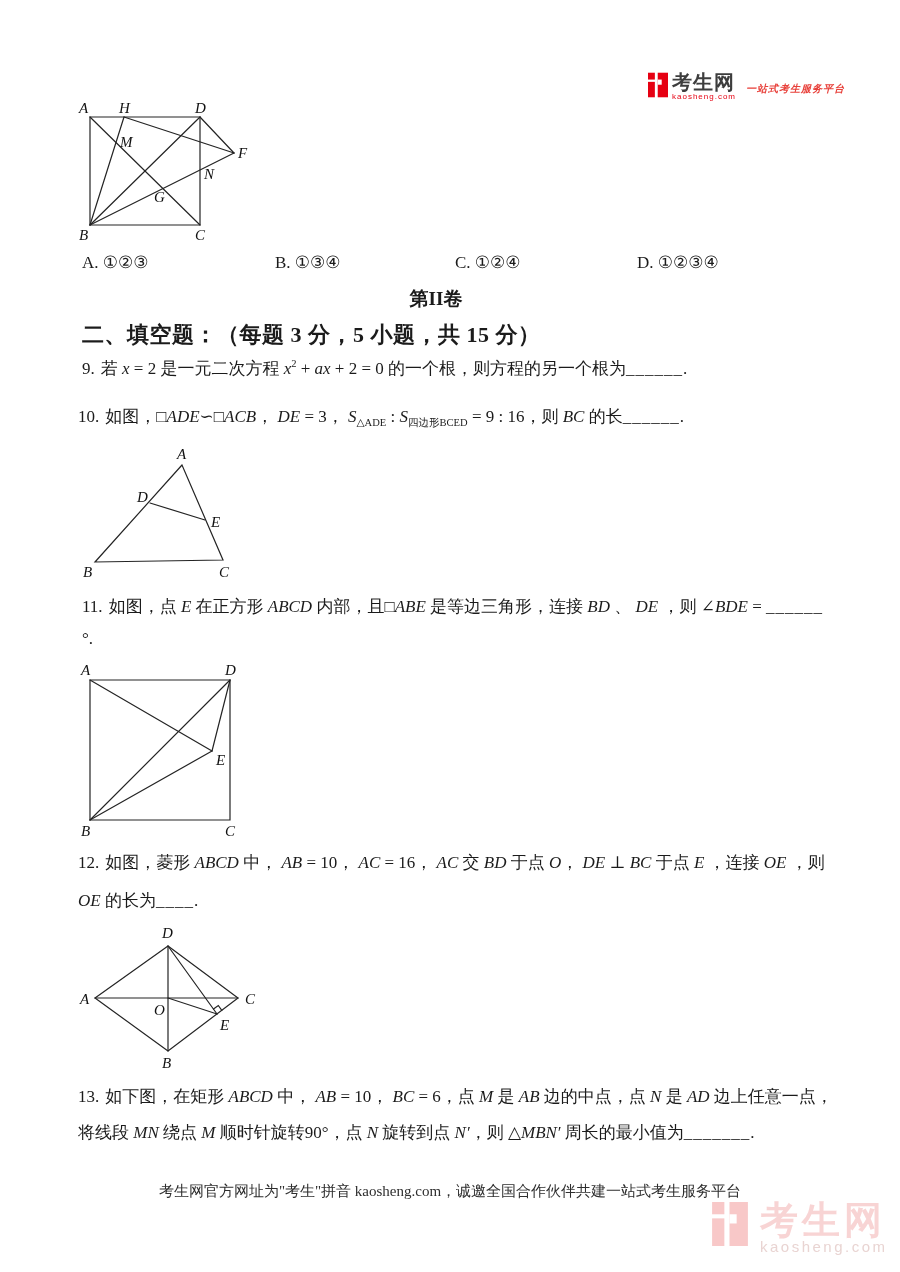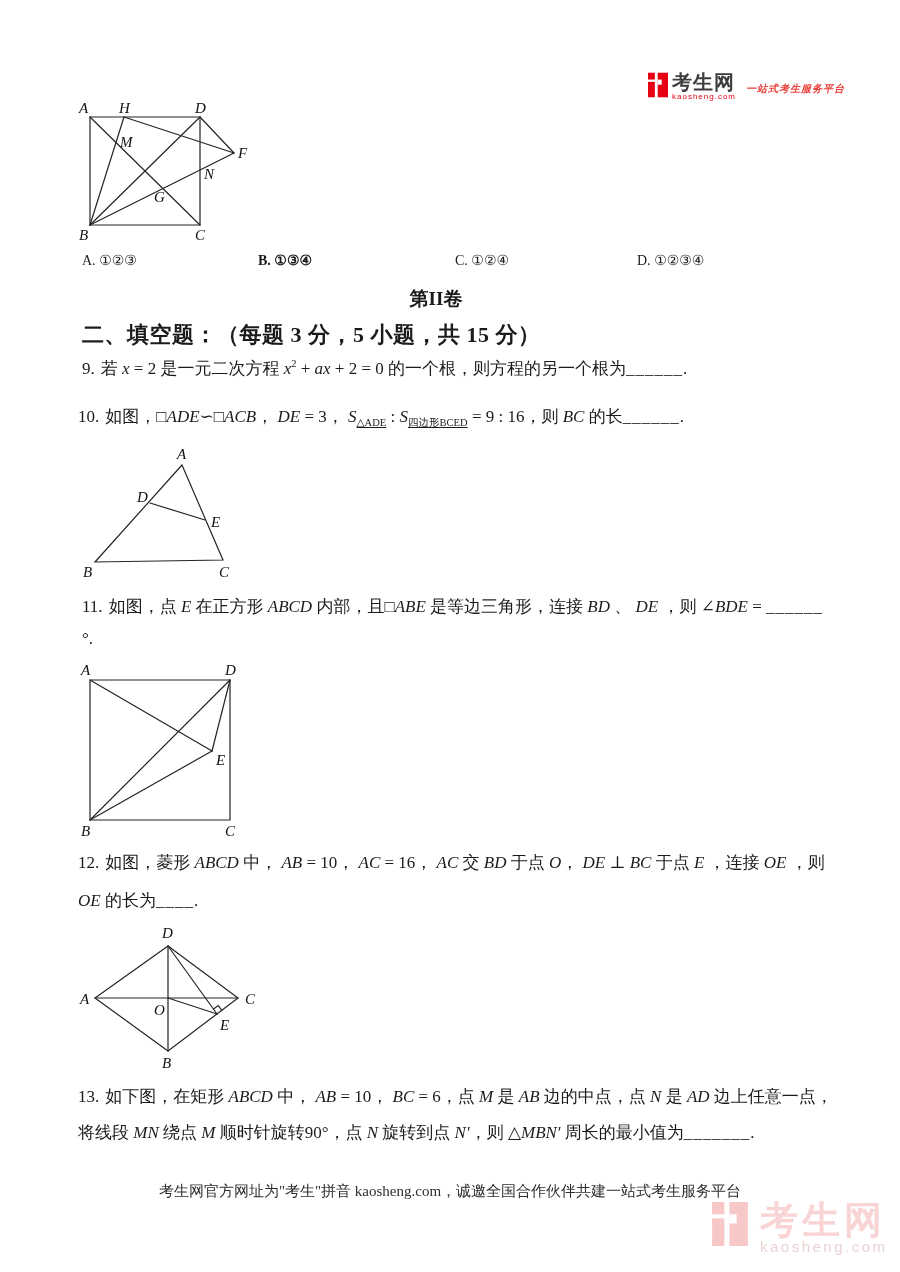--- a/index.html
+++ b/index.html
@@ -13,23 +13,23 @@
   .logo{left:648px;top:72px;display:flex;align-items:flex-start;}
   .logo-text{display:flex;flex-direction:column;margin-left:4px;}
   .logo-name{font-family:"Liberation Sans",sans-serif;font-weight:bold;font-size:20px;color:#3d3d3d;line-height:20px;letter-spacing:1px;}
   .logo-domain{font-family:"Liberation Sans",sans-serif;font-size:8px;color:#e60012;letter-spacing:1px;line-height:9px;}
   .logo-tagline{font-family:"Liberation Sans",sans-serif;font-size:10px;font-weight:bold;font-style:italic;color:#e8403a;margin:10px 0 0 10px;letter-spacing:1px;}
   
   .qline{position:absolute;left:82px;width:760px;font-size:17px;line-height:22px;}
   .qnum{margin-right:6px;}
   .seg-m{font-style:italic;}
   .seg-sup{font-size:0.62em;vertical-align:super;line-height:0;}
-  .seg-sub{font-size:0.62em;vertical-align:sub;line-height:0;font-style:normal;text-decoration:underline;}
+  .seg-sub{font-size:0.62em;vertical-align:sub;line-height:0;font-style:normal;}
   .seg-u{font-style:normal;letter-spacing:1px;}
-  .options{position:absolute;left:0;top:252px;width:900px;height:24px;font-size:14px;}
+  .options{position:absolute;left:0;top:252px;width:900px;height:24px;font-size:17px;}
   .opt{position:absolute;top:0;}
   .part-title{position:absolute;left:0;top:286px;width:872px;text-align:center;font-size:19px;font-weight:bold;}
   .section-title{position:absolute;left:82px;top:320px;font-size:22px;font-weight:bold;letter-spacing:0.5px;}
   
   svg.fig{position:absolute;overflow:visible;}
   svg.fig line, svg.fig path, svg.fig polyline, svg.fig polygon{stroke:#242424;stroke-width:1.2;fill:none;stroke-linecap:round;}
   svg.fig text{font-family:"Liberation Serif",serif;font-style:italic;font-size:15px;fill:#111;}
   
   .footer{position:absolute;left:0;top:1182px;width:900px;text-align:center;font-size:15px;color:#2e2e2e;}
   
@@ -71,21 +71,21 @@
   <text x="50" y="52">M</text>
   <text x="168" y="63">F</text>
   <text x="134" y="84">N</text>
   <text x="84" y="107">G</text>
   <text x="9" y="145">B</text>
   <text x="125" y="145">C</text>
 </svg>
 
 <div class="options">
   <span class="opt" style="left:82px;"><span>A.</span> <span>①②③</span></span>
-  <span class="opt" style="left:258px;font-weight:bold;"><span>B.</span> <span>①③④</span></span>
+  <span class="opt" style="left:275px;"><span>B.</span> <span>①③④</span></span>
   <span class="opt" style="left:455px;"><span>C.</span> <span>①②④</span></span>
   <span class="opt" style="left:637px;"><span>D.</span> <span>①②③④</span></span>
 </div>
 
 <div class="part-title">第II卷</div>
 <div class="section-title">二、填空题：（每题 3 分，5 小题，共 15 分）</div>
 
 <div class="qline" style="top:358px;">
   <span class="qnum">9.</span><span><span class="seg-t">若 </span><span class="seg-m">x</span><span class="seg-t"> = 2 是一元二次方程 </span><span class="seg-m">x</span><span class="seg-sup">2</span><span class="seg-t"> + </span><span class="seg-m">ax</span><span class="seg-t"> + 2 = 0 的一个根，则方程的另一个根为</span><span class="seg-u">______</span><span class="seg-t">.</span></span>
 </div>

